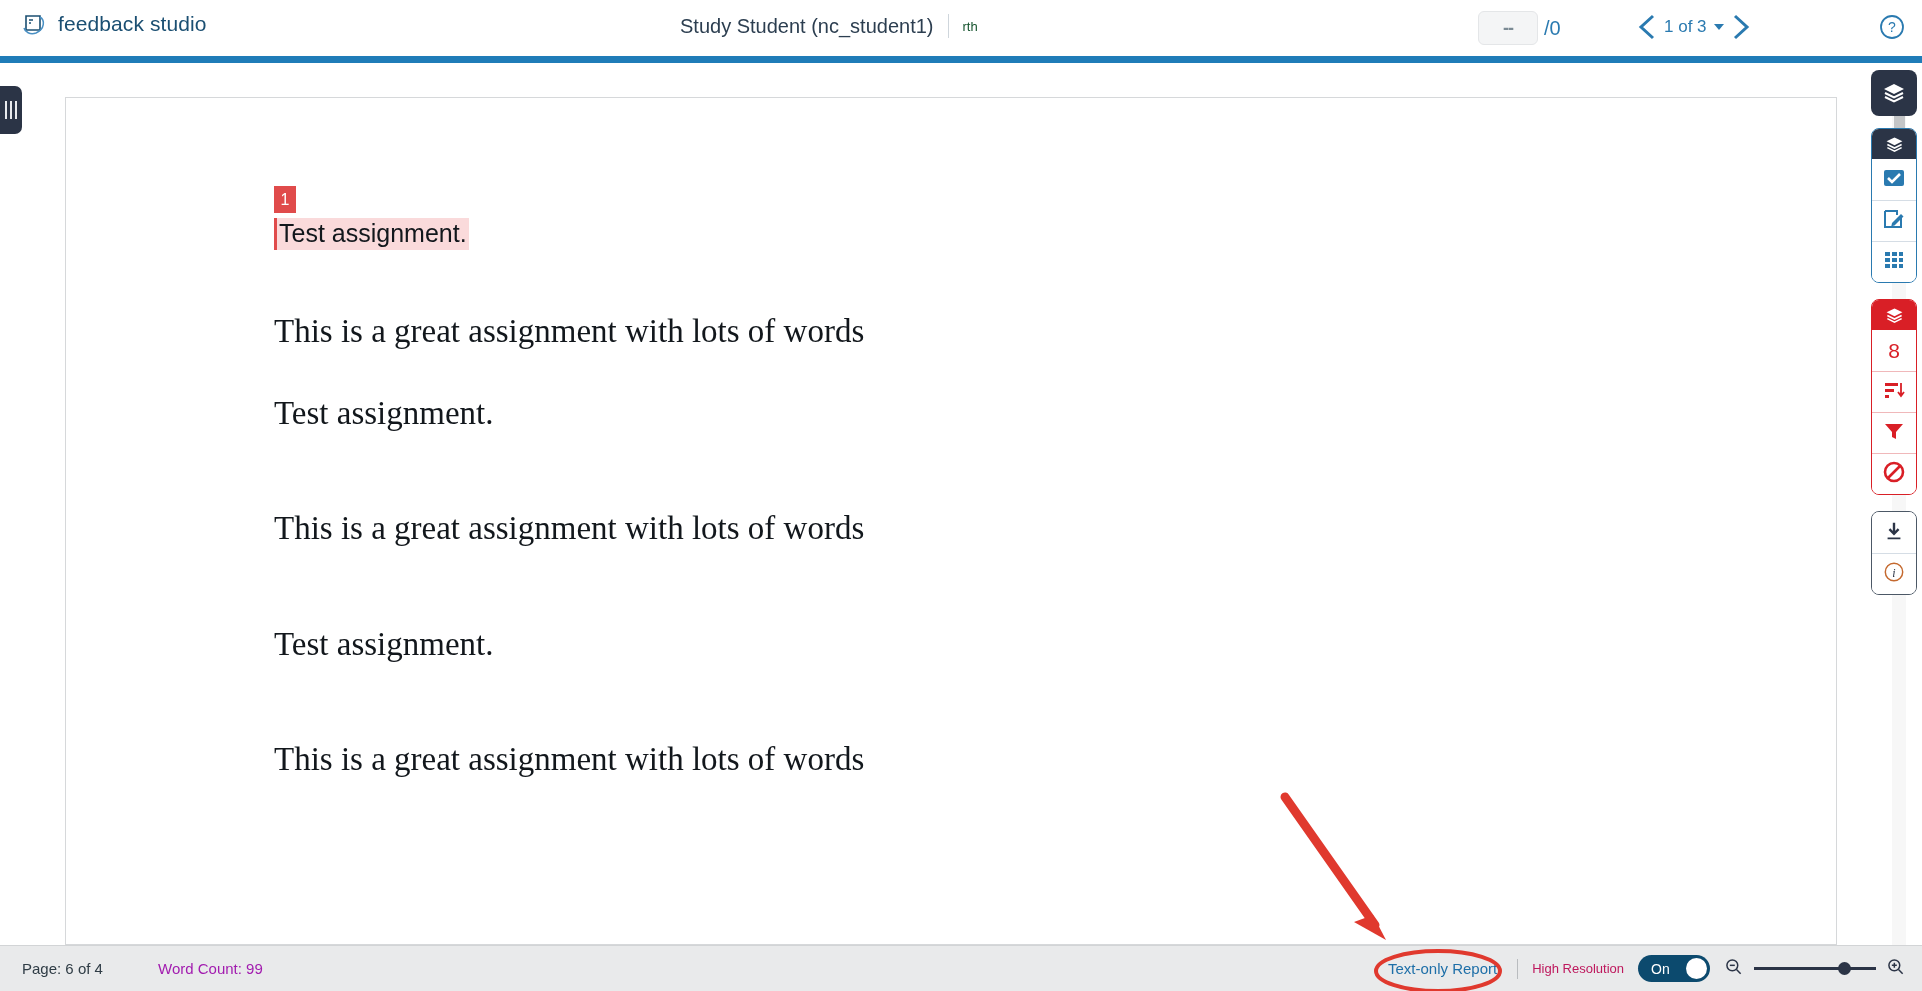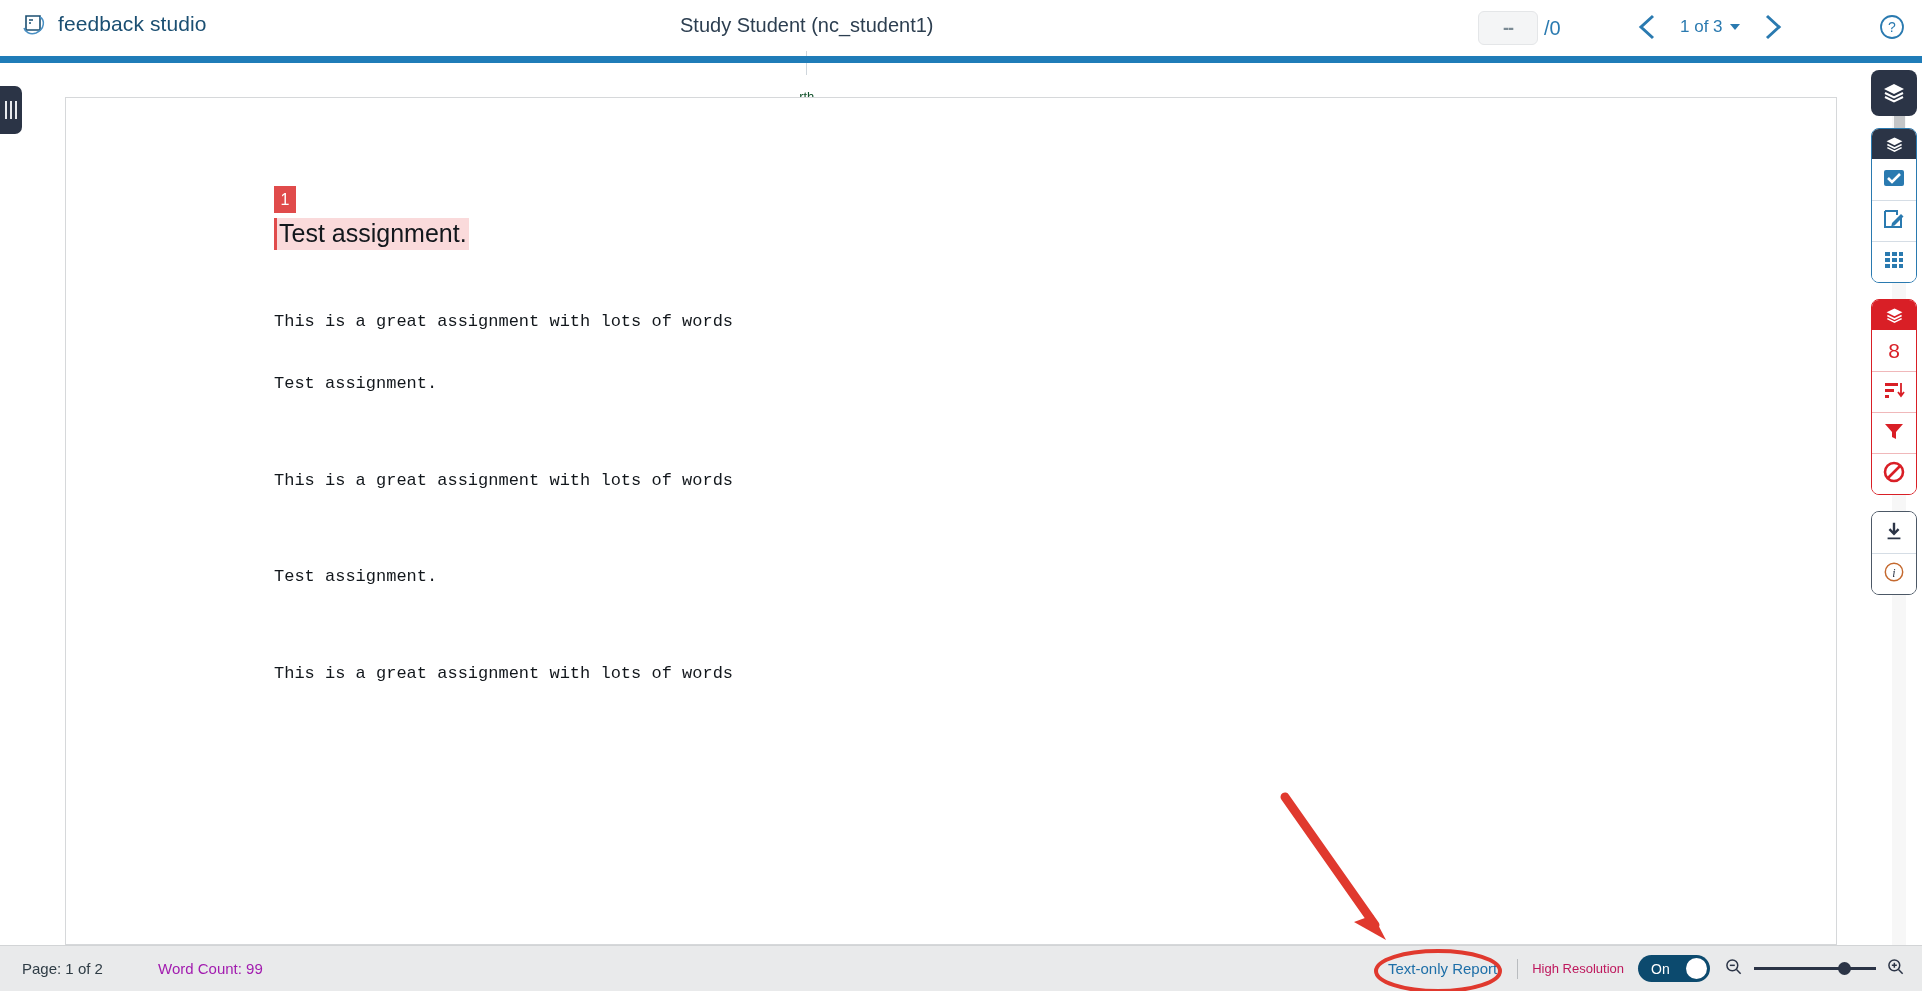--- a/index.html
+++ b/index.html
@@ -18,55 +18,55 @@
   .header-rule {
     position: absolute; top: 56px; left: 0; width: 1922px; height: 7px;
     background: #1f7cb8;
   }
   .brand { position: absolute; left: 20px; top: 10px; display: flex; align-items: center; gap: 10px; }
   .brand-logo { width: 28px; height: 28px; }
   .brand-name { font-size: 21px; color: #1b4f72; letter-spacing: .1px; }
 
   .doc-title {
     position: absolute; left: 680px; top: 14px;
-    display: flex; align-items: center; gap: 14px; flex-direction: column;
+    display: flex; align-items: center; gap: 14px;
   }
   .doc-title .name { font-size: 20px; color: #2c3e50; white-space: nowrap; }
   .doc-title .divider { width: 1px; height: 24px; background: #cfd6dc; }
   .doc-title .sub { font-size: 13px; color: #14532d; }
 
   .grade-wrap { position: absolute; left: 1478px; top: 11px; display: flex; align-items: center; gap: 6px; }
   .grade-box {
     width: 60px; height: 34px; background: #f4f5f6; border: 1px solid #e4e6e8;
     border-radius: 6px; display: flex; align-items: center; justify-content: center;
     color: #7b8a94; font-size: 18px; font-weight: bold; letter-spacing: -1px;
   }
   .grade-total { font-size: 20px; color: #2a7ab0; }
 
-  .pager { position: absolute; left: 1630px; top: 8px; display: flex; align-items: center; gap: 16px; }
+  .pager { position: absolute; left: 1630px; top: 8px; display: flex; align-items: center; }
   .chev { width: 34px; height: 38px; display: flex; align-items: center; justify-content: center; }
   .pager-label { font-size: 17px; color: #2a7ab0; display: flex; align-items: center; gap: 7px; white-space: nowrap; }
   .caret { width: 0; height: 0; border-left: 5px solid transparent; border-right: 5px solid transparent; border-top: 6px solid #2a7ab0; }
   .help { position: absolute; left: 1878px; top: 13px; }
 
   
   .left-handle {
     position: absolute; left: 0; top: 86px; width: 22px; height: 48px;
     background: #2b3446; border-radius: 0 7px 7px 0;
     display: flex; align-items: center; justify-content: center; gap: 3px;
   }
   .left-handle i { display: block; width: 2px; height: 18px; background: #e8eaed; }
 
   
   .doc-viewport {
     position: absolute; left: 65px; top: 97px; width: 1772px; height: 848px;
     background: #ffffff; border: 1px solid #d6d8da; overflow: hidden;
   }
   .page-inner { position: relative; padding: 120px 0 0 208px; }
-  .para { font-size: 17px; color: #12171c; line-height: 1.2; font-family: Liberation Mono, monospace; }
+  .para { font-size: 33px; color: #12171c; line-height: 1.2; font-family: Liberation Serif, serif; }
   .gap-a { height: 62px; } .gap-b { height: 42px; } .gap-c { height: 76px; }
 
   .match-block { position: relative; display: inline-block; }
   .match-badge {
     position: absolute; left: 0; top: -32px; width: 22px; height: 27px;
     background: #e04b4b; color: #ffffff; font-size: 16px;
     display: flex; align-items: center; justify-content: center;
   }
   .match-text {
     display: inline-block; background: #fadadb; border-left: 3px solid #e04b4b;
@@ -319,21 +319,21 @@
           <svg width="22" height="22" viewBox="0 0 24 24">
             <circle cx="12" cy="12" r="9.5" fill="none" stroke="#c4692f" stroke-width="1.6"></circle>
             <text x="12" y="17" text-anchor="middle" font-size="13" font-style="italic" fill="#2b3446" font-family="Liberation Serif, serif">i</text>
           </svg>
         </span>
       </div>
     </div>
   </div>
 
   <div class="bottom">
-    <span class="b-page">Page: 1 of 2</span>
+    <span class="b-page">Page: 6 of 4</span>
     <span class="b-words">Word Count: 99</span>
 
     <div class="b-right">
       <span class="text-only">Text-only Report</span>
       <span class="vdiv"></span>
       <span class="hires-label">High Resolution</span>
       <span class="toggle">
         <span class="on-text">On</span>
         <span class="knob"></span>
       </span>

